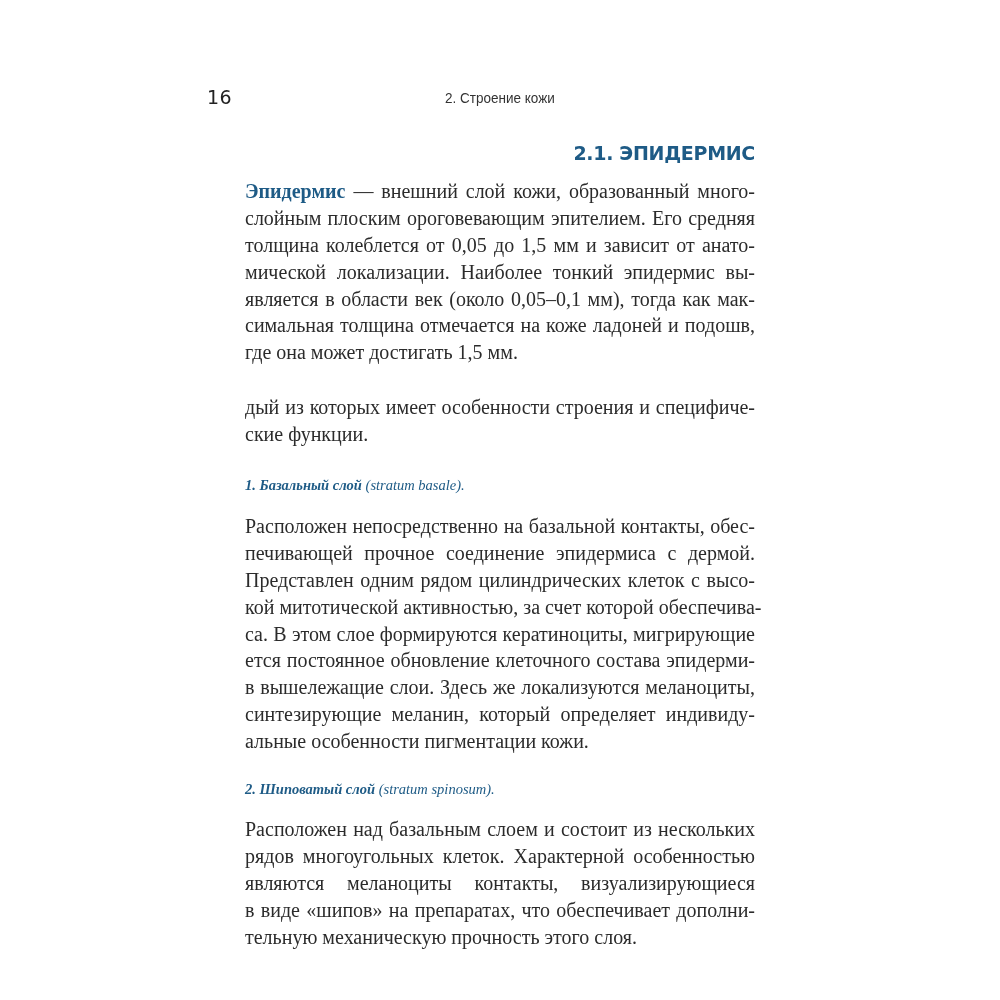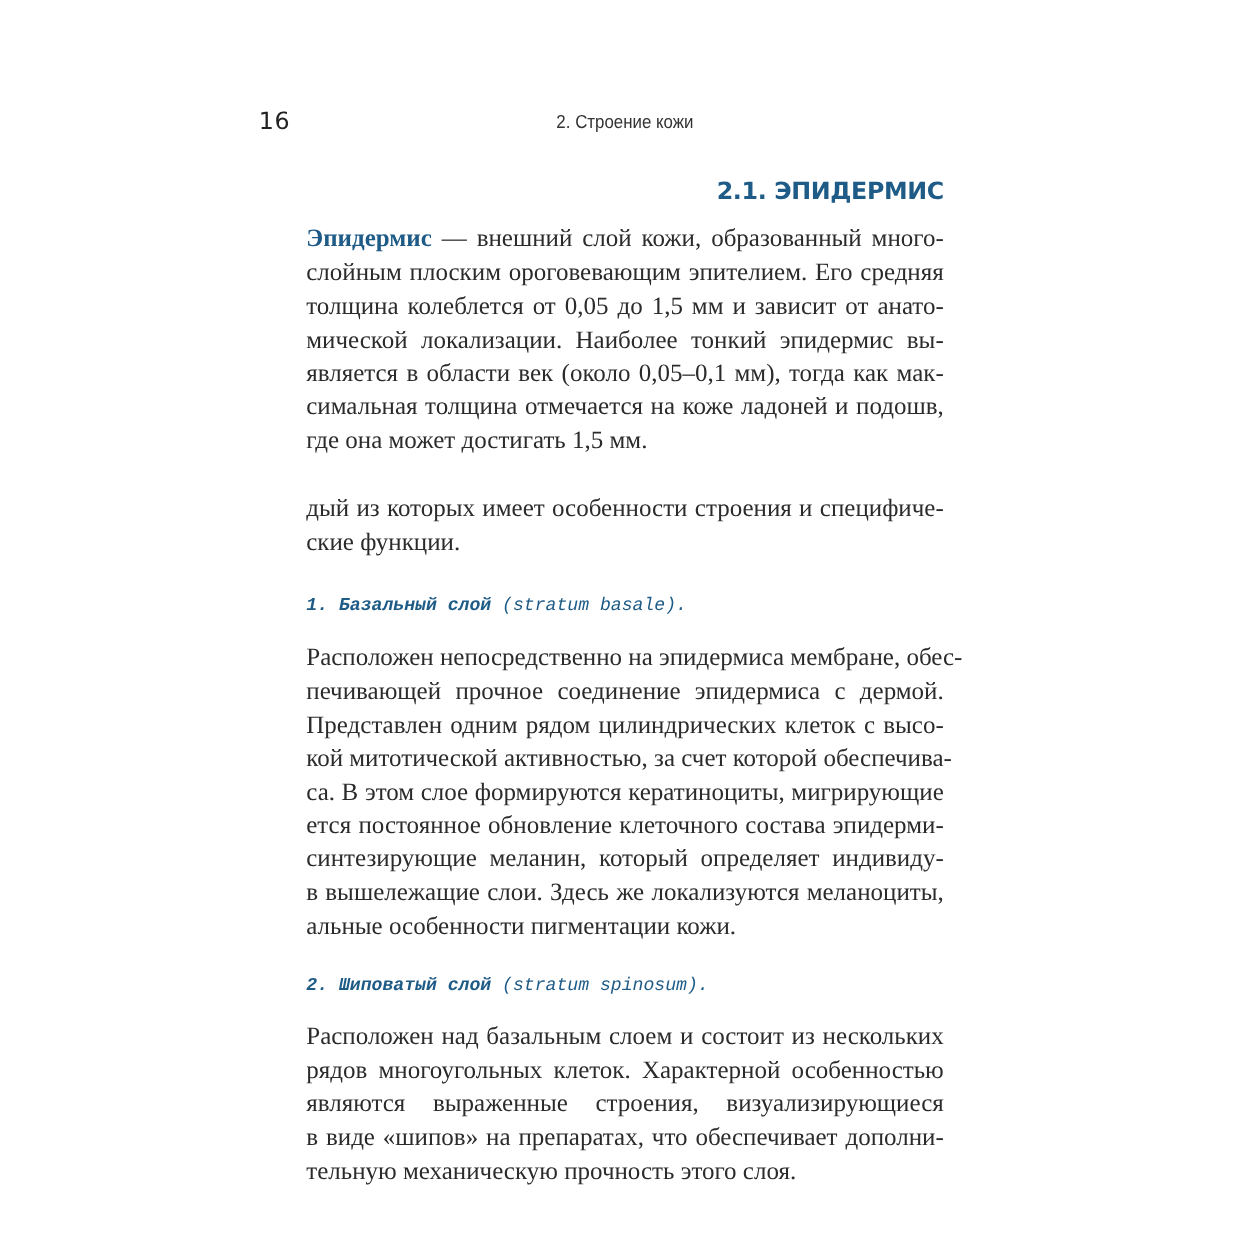--- a/index.html
+++ b/index.html
@@ -72,21 +72,21 @@
       height: 26.9px;
     }
     .para .line.last {
       text-align-last: left;
     }
     .term {
       font-weight: bold;
       color: #1e5b86;
     }
     .subheading {
-      font-family: Liberation Mono, monospace;
+      font-family: Liberation Serif, serif;
       font-size: 14.5px;
       color: #1e5b86;
       margin: 0;
       height: 24px;
       line-height: 24px;
     }
     .subheading .sub-bold {
       font-weight: bold;
       font-style: italic;
     }
@@ -121,33 +121,33 @@
   </div>
 
   <div class="para" id="para2">
     <span class="line">дый из которых имеет особенности строения и специфиче-</span>
     <span class="line last">ские функции.</span>
   </div>
 
   <h3 class="subheading" id="sub1"><span class="sub-bold">1. Базальный слой</span><span class="sub-latin"> (stratum basale).</span></h3>
 
   <div class="para" id="para3">
-    <span class="line">Расположен непосредственно на эпидермиса мембране, обес-</span>
+    <span class="line">Расположен непосредственно на базальной контакты, обес-</span>
     <span class="line">печивающей прочное соединение эпидермиса с дермой.</span>
     <span class="line">Представлен одним рядом цилиндрических клеток с высо-</span>
     <span class="line">кой митотической активностью, за счет которой обеспечива-</span>
     <span class="line">са. В этом слое формируются кератиноциты, мигрирующие</span>
     <span class="line">ется постоянное обновление клеточного состава эпидерми-</span>
+    <span class="line">в вышележащие слои. Здесь же локализуются меланоциты,</span>
     <span class="line">синтезирующие меланин, который определяет индивиду-</span>
-    <span class="line">в вышележащие слои. Здесь же локализуются меланоциты,</span>
     <span class="line last">альные особенности пигментации кожи.</span>
   </div>
 
   <h3 class="subheading" id="sub2"><span class="sub-bold">2. Шиповатый слой</span><span class="sub-latin"> (stratum spinosum).</span></h3>
 
   <div class="para" id="para4">
     <span class="line">Расположен над базальным слоем и состоит из нескольких</span>
     <span class="line">рядов многоугольных клеток. Характерной особенностью</span>
-    <span class="line">являются выраженные строения, визуализирующиеся</span>
+    <span class="line">являются меланоциты контакты, визуализирующиеся</span>
     <span class="line">в виде «шипов» на препаратах, что обеспечивает дополни-</span>
     <span class="line last">тельную механическую прочность этого слоя.</span>
   </div>
 </div>
 
 </body></html>

